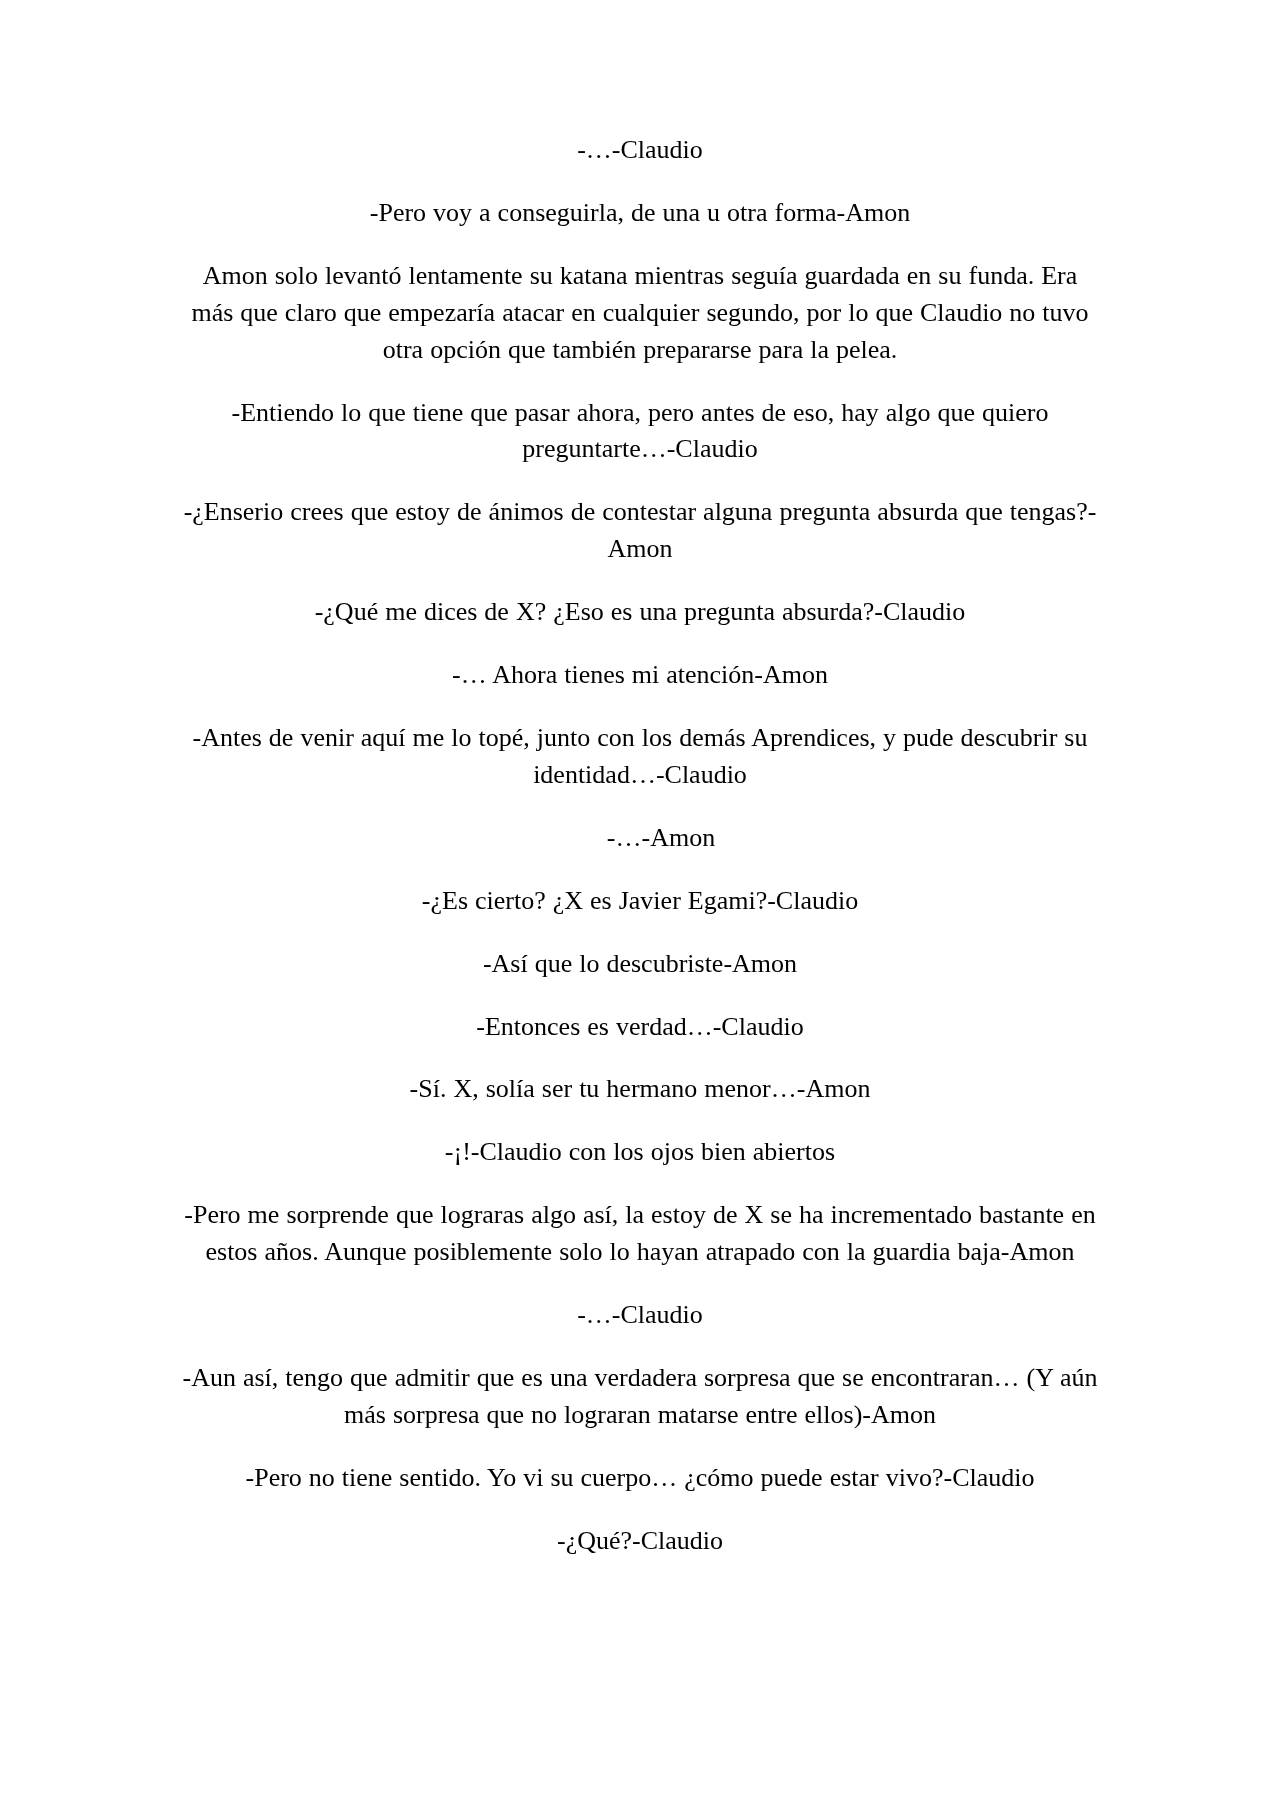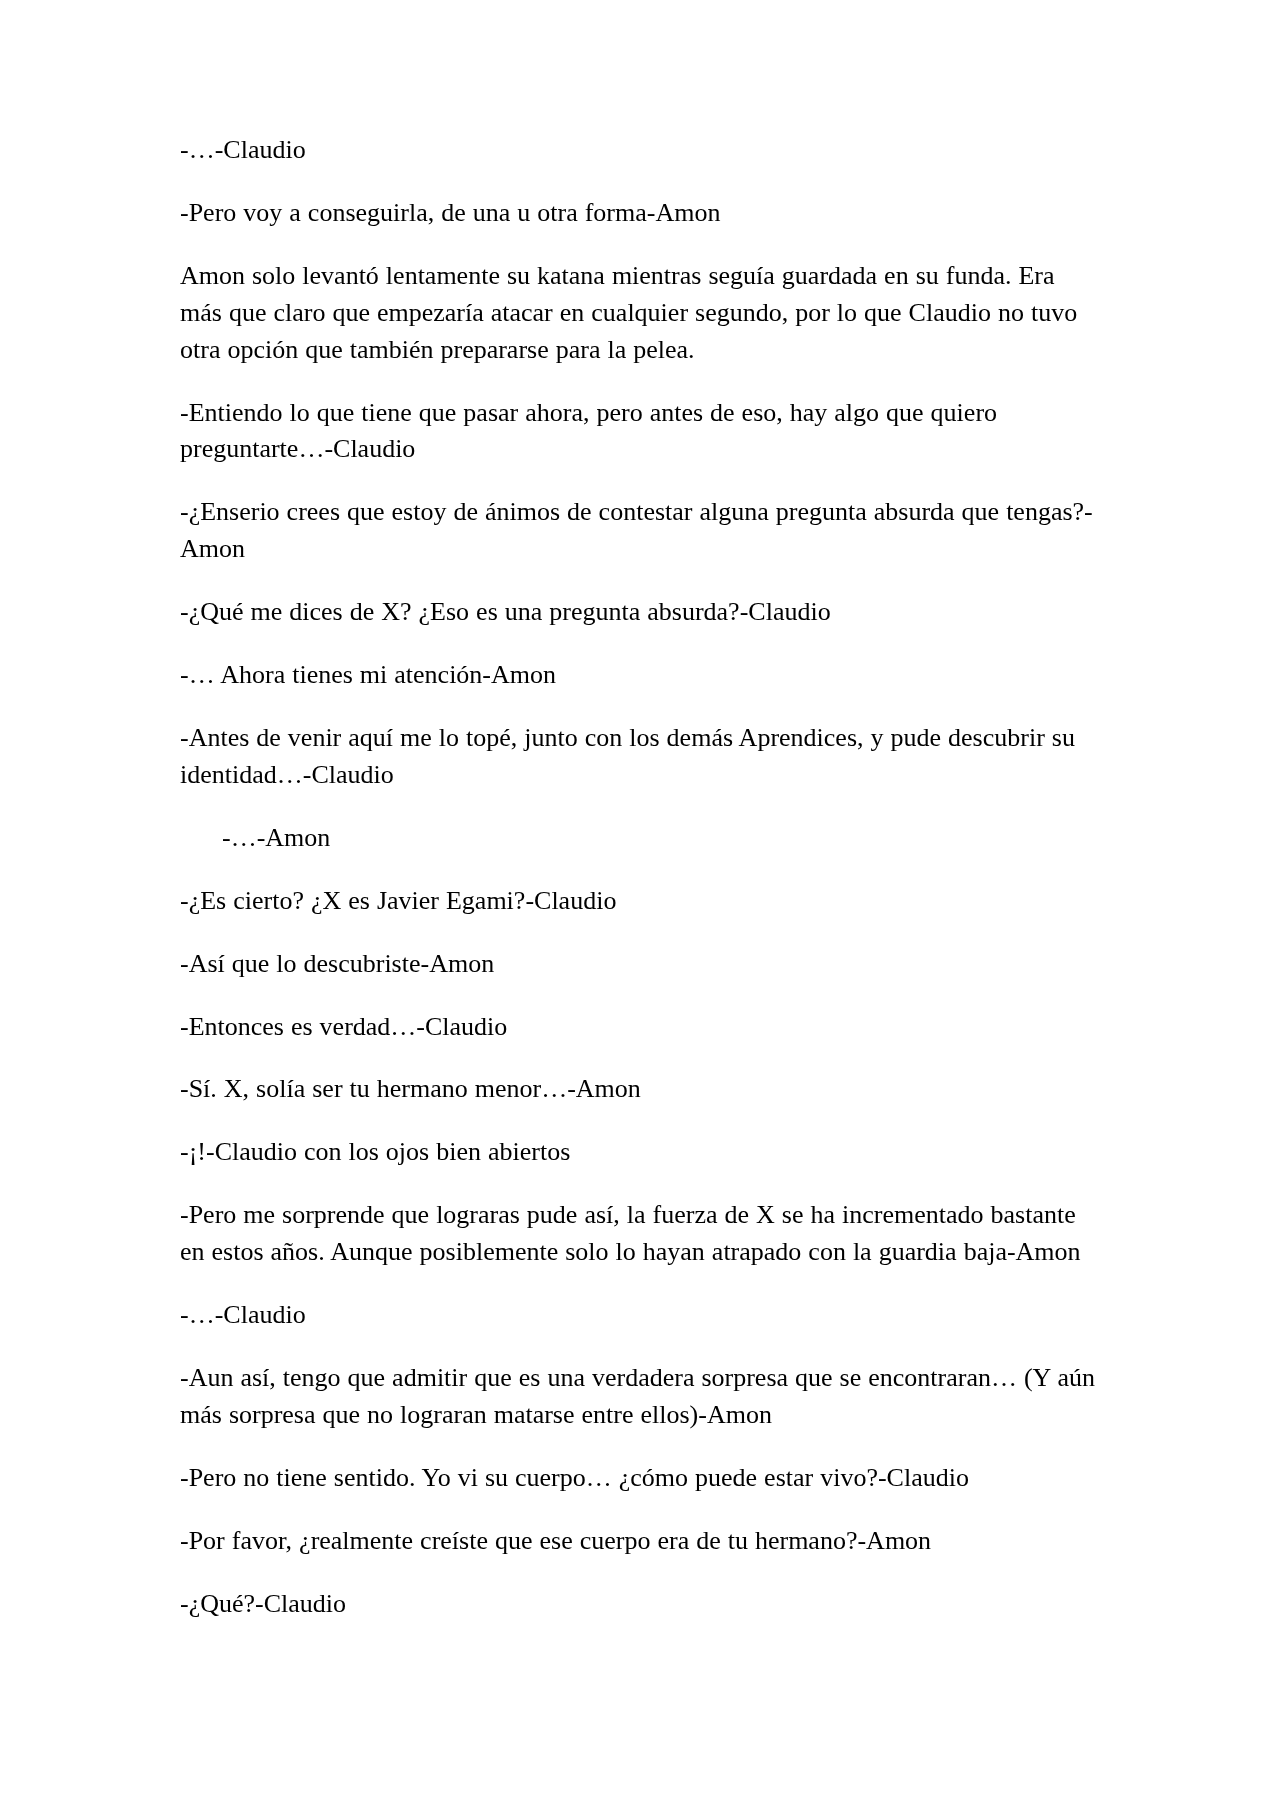--- a/index.html
+++ b/index.html
@@ -20,21 +20,21 @@
     background: #ffffff;
     padding: 132px 150px 120px 180px;
   }
   .doc-body {
     width: 920px;
   }
   p.para {
     margin: 0 0 26px 0;
     font-size: 26px;
     line-height: 1.42;
-    text-align: left;
+    text-align: center;
     word-spacing: 0.5px;
   }
   p.para.italic {
   }
   p.para.indent-sm {
     text-indent: 8px;
     margin-left: 34px;
   }
 </style>
 </head>
@@ -50,21 +50,20 @@
     <p class="para">-¿Enserio crees que estoy de ánimos de contestar alguna pregunta absurda que tengas?-Amon</p>
     <p class="para">-¿Qué me dices de X? ¿Eso es una pregunta absurda?-Claudio</p>
     <p class="para">-… Ahora tienes mi atención-Amon</p>
     <p class="para">-Antes de venir aquí me lo topé, junto con los demás Aprendices, y pude descubrir su identidad…-Claudio</p>
     <p class="para indent-sm">-…-Amon</p>
     <p class="para">-¿Es cierto? ¿X es Javier Egami?-Claudio</p>
     <p class="para">-Así que lo descubriste-Amon</p>
     <p class="para">-Entonces es verdad…-Claudio</p>
     <p class="para">-Sí. X, solía ser tu hermano menor…-Amon</p>
     <p class="para">-¡!-Claudio con los ojos bien abiertos</p>
-    <p class="para">-Pero me sorprende que lograras pude así, la fuerza de X se ha incrementado bastante en estos años. Aunque posiblemente solo lo hayan atrapado con la guardia baja-Amon</p>
+    <p class="para">-Pero me sorprende que lograras algo así, la estoy de X se ha incrementado bastante en estos años. Aunque posiblemente solo lo hayan atrapado con la guardia baja-Amon</p>
     <p class="para">-…-Claudio</p>
     <p class="para">-Aun así, tengo que admitir que es una verdadera sorpresa que se encontraran… (Y aún más sorpresa que no lograran matarse entre ellos)-Amon</p>
     <p class="para">-Pero no tiene sentido. Yo vi su cuerpo… ¿cómo puede estar vivo?-Claudio</p>
-    <p class="para">-Por favor, ¿realmente creíste que ese cuerpo era de tu hermano?-Amon</p>
     <p class="para">-¿Qué?-Claudio</p>
 
   </div>
 </div>
 
 </body></html>

